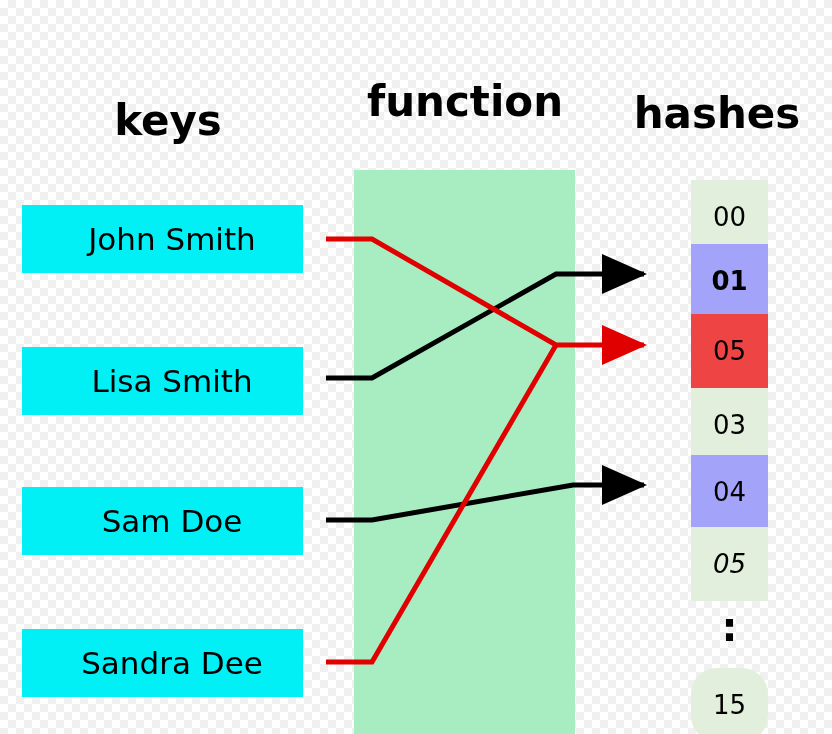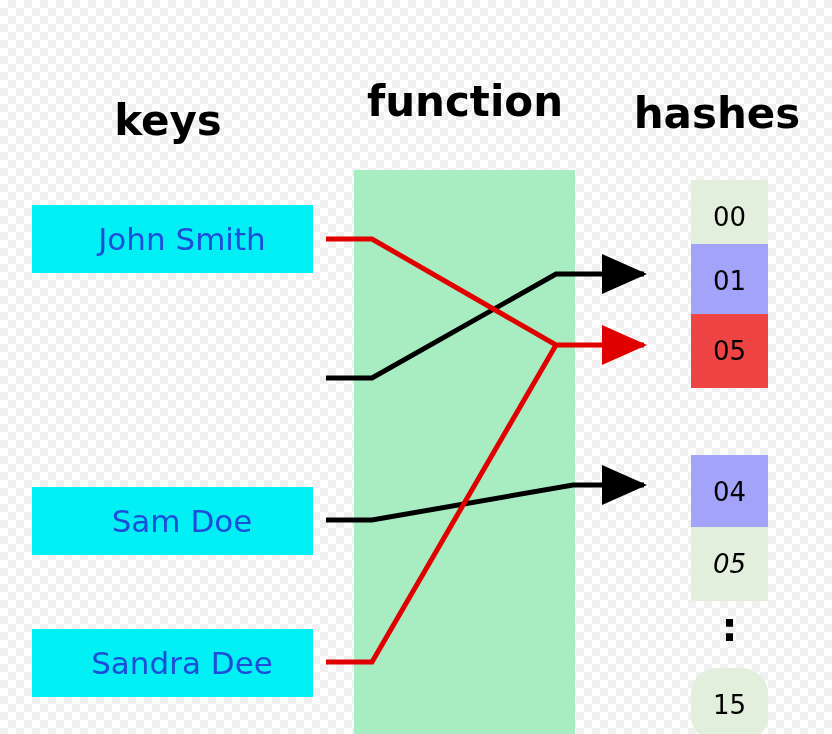--- a/index.html
+++ b/index.html
@@ -44,28 +44,28 @@
     position: absolute;
     left: 354px;
     top: 170px;
     width: 221px;
     height: 564px;
   }
 
   
   .key-box {
     position: absolute;
-    left: 32px;
+    left: 22px;
     width: 281px;
     height: 68px;
     display: flex;
     align-items: center;
     justify-content: center;
     font-size: 31px;
-    color: #1d4ed8;
+    color: #000000;
     box-sizing: border-box;
     padding-left: 19px;
   }
   #key-box-0 { top: 205px; }
   #key-box-1 { top: 347px; }
   #key-box-2 { top: 487px; }
   #key-box-3 { top: 629px; }
 
   
   .hash-cell {
@@ -74,21 +74,21 @@
     width: 77px;
     height: 74px;
     display: flex;
     align-items: center;
     justify-content: center;
     font-size: 26px;
     color: #000000;
     box-sizing: border-box;
   }
   #hash-cell-0 { top: 180px; }
-  #hash-cell-1 { top: 244px; }
+  #hash-cell-1 { top: 244px; font-weight: bold; }
   #hash-cell-2 { top: 314px; }
   #hash-cell-3 { top: 388px; }
   #hash-cell-4 { top: 455px; }
   #hash-cell-5 { top: 527px; font-style: italic; }
   #hash-cell-6 { top: 668px; }
 
   #hash-ellipsis {
     position: absolute;
     left: 691px;
     top: 598px;
@@ -120,26 +120,28 @@
 
   <div class="heading" id="heading-keys">keys</div>
 
   <div class="heading" id="heading-hashfn"><br><span>function</span></div>
 
   <div class="heading" id="heading-hashes">hashes</div>
 
   <div id="hash-band" style="background-color: rgb(168, 237, 194);"></div>
 
   <div class="key-box" id="key-box-0" style="background-color: rgb(0, 240, 245);">John Smith</div>
+  <div class="key-box" id="key-box-1" style="background-color: rgb(0, 240, 245);">Lisa Smith</div>
   <div class="key-box" id="key-box-2" style="background-color: rgb(0, 240, 245);">Sam Doe</div>
   <div class="key-box" id="key-box-3" style="background-color: rgb(0, 240, 245);">Sandra Dee</div>
 
   <div class="hash-cell" id="hash-cell-0" style="background-color: rgb(226, 239, 221);">00</div>
   <div class="hash-cell" id="hash-cell-1" style="background-color: rgb(163, 163, 250);">01</div>
   <div class="hash-cell" id="hash-cell-2" style="background-color: rgb(238, 68, 68);">05</div>
+  <div class="hash-cell" id="hash-cell-3" style="background-color: rgb(226, 239, 221);">03</div>
   <div class="hash-cell" id="hash-cell-4" style="background-color: rgb(163, 163, 250);">04</div>
   <div class="hash-cell" id="hash-cell-5" style="background-color: rgb(226, 239, 221);">05</div>
   <div id="hash-ellipsis">:</div>
   <div class="hash-cell" id="hash-cell-6" style="background-color: rgb(226, 239, 221); border-radius: 26px;">15</div>
 
   <svg id="connectors" viewBox="0 0 832 734">
     <defs>
       <marker id="arrow-black" markerWidth="9" markerHeight="8" refX="8.4" refY="4" orient="auto" markerUnits="strokeWidth">
         <path d="M0,0 L9,4 L0,8 z" fill="#000000"></path>
       </marker>

